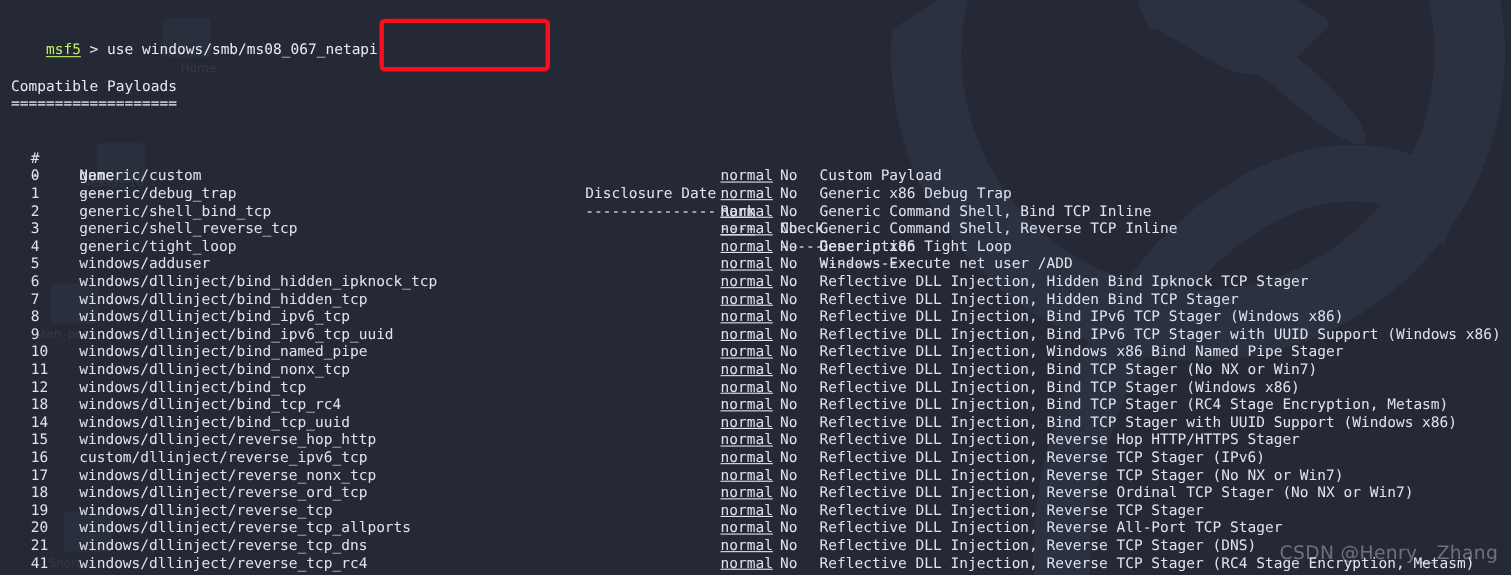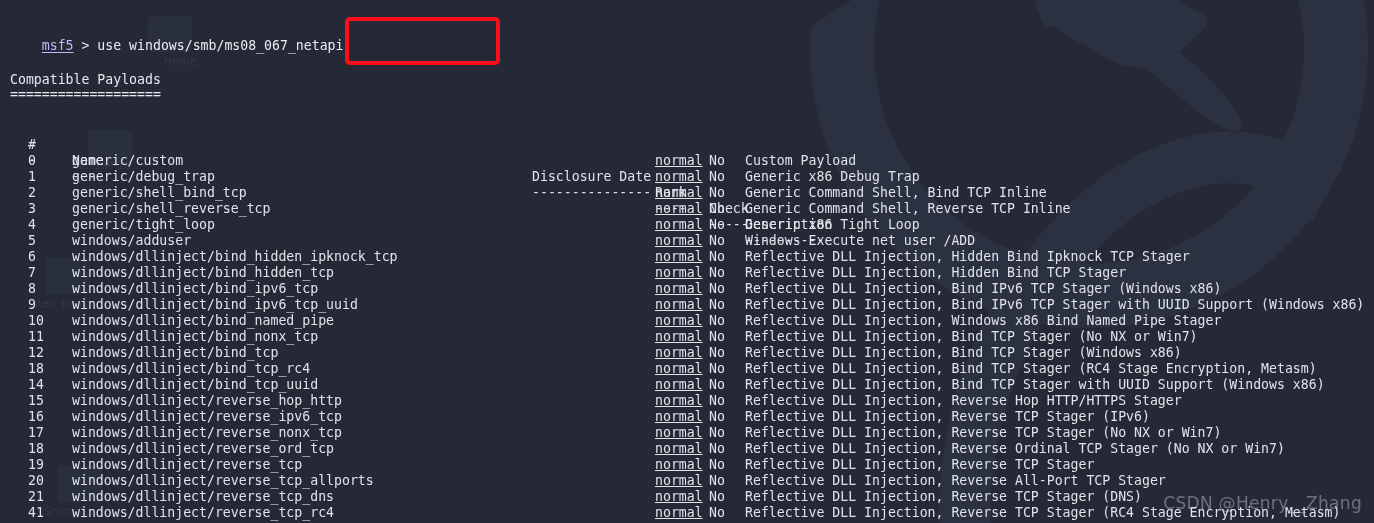--- a/index.html
+++ b/index.html
@@ -122,21 +122,21 @@
     padding: 0;
   }
   .line {
     position: absolute;
     white-space: pre;
     left: 10px;
   }
 
   .tok-white   { color: #e9ecf2; }
   .tok-red     { color: #e8342c; font-weight: bold; }
-  .tok-prompt  { color: #c4b5fd; text-decoration: underline; text-underline-offset: 2px; }
+  .tok-prompt  { color: #bef264; text-decoration: underline; text-underline-offset: 2px; }
 
   
   .trow {
     position: absolute;
     white-space: pre;
     color: #dfe3ea;
   }
   .c-idx   { position: absolute; left: 28px;  text-align: left; }
   .c-name  { position: absolute; left: 72px; }
   .c-disc  { position: absolute; left: 488px; padding-left: 44px; }
@@ -233,21 +233,21 @@
       <div class="trow" style="top: 249px; left: 0px;"><span class="c-idx">6</span><span class="c-name">windows/dllinject/bind_hidden_ipknock_tcp</span><span class="c-disc"></span><span class="c-rank">normal</span><span class="c-check">No</span><span class="c-desc">Reflective DLL Injection, Hidden Bind Ipknock TCP Stager</span></div>
       <div class="trow" style="top: 265px; left: 0px;"><span class="c-idx">7</span><span class="c-name">windows/dllinject/bind_hidden_tcp</span><span class="c-disc"></span><span class="c-rank">normal</span><span class="c-check">No</span><span class="c-desc">Reflective DLL Injection, Hidden Bind TCP Stager</span></div>
       <div class="trow" style="top: 281px; left: 0px;"><span class="c-idx">8</span><span class="c-name">windows/dllinject/bind_ipv6_tcp</span><span class="c-disc"></span><span class="c-rank">normal</span><span class="c-check">No</span><span class="c-desc">Reflective DLL Injection, Bind IPv6 TCP Stager (Windows x86)</span></div>
       <div class="trow" style="top: 297px; left: 0px;"><span class="c-idx">9</span><span class="c-name">windows/dllinject/bind_ipv6_tcp_uuid</span><span class="c-disc"></span><span class="c-rank">normal</span><span class="c-check">No</span><span class="c-desc">Reflective DLL Injection, Bind IPv6 TCP Stager with UUID Support (Windows x86)</span></div>
       <div class="trow" style="top: 313px; left: 0px;"><span class="c-idx">10</span><span class="c-name">windows/dllinject/bind_named_pipe</span><span class="c-disc"></span><span class="c-rank">normal</span><span class="c-check">No</span><span class="c-desc">Reflective DLL Injection, Windows x86 Bind Named Pipe Stager</span></div>
       <div class="trow" style="top: 329px; left: 0px;"><span class="c-idx">11</span><span class="c-name">windows/dllinject/bind_nonx_tcp</span><span class="c-disc"></span><span class="c-rank">normal</span><span class="c-check">No</span><span class="c-desc">Reflective DLL Injection, Bind TCP Stager (No NX or Win7)</span></div>
       <div class="trow" style="top: 345px; left: 0px;"><span class="c-idx">12</span><span class="c-name">windows/dllinject/bind_tcp</span><span class="c-disc"></span><span class="c-rank">normal</span><span class="c-check">No</span><span class="c-desc">Reflective DLL Injection, Bind TCP Stager (Windows x86)</span></div>
       <div class="trow" style="top: 361px; left: 0px;"><span class="c-idx">18</span><span class="c-name">windows/dllinject/bind_tcp_rc4</span><span class="c-disc"></span><span class="c-rank">normal</span><span class="c-check">No</span><span class="c-desc">Reflective DLL Injection, Bind TCP Stager (RC4 Stage Encryption, Metasm)</span></div>
       <div class="trow" style="top: 377px; left: 0px;"><span class="c-idx">14</span><span class="c-name">windows/dllinject/bind_tcp_uuid</span><span class="c-disc"></span><span class="c-rank">normal</span><span class="c-check">No</span><span class="c-desc">Reflective DLL Injection, Bind TCP Stager with UUID Support (Windows x86)</span></div>
       <div class="trow" style="top: 393px; left: 0px;"><span class="c-idx">15</span><span class="c-name">windows/dllinject/reverse_hop_http</span><span class="c-disc"></span><span class="c-rank">normal</span><span class="c-check">No</span><span class="c-desc">Reflective DLL Injection, Reverse Hop HTTP/HTTPS Stager</span></div>
-      <div class="trow" style="top: 409px; left: 0px;"><span class="c-idx">16</span><span class="c-name">windows/dllinject/reverse_ipv6_tcp</span><span class="c-disc"></span><span class="c-rank">normal</span><span class="c-check">No</span><span class="c-desc">Reflective DLL Injection, Reverse TCP Stager (IPv6)</span></div>
+      <div class="trow" style="top: 409px; left: 0px;"><span class="c-idx">16</span><span class="c-name">custom/dllinject/reverse_ipv6_tcp</span><span class="c-disc"></span><span class="c-rank">normal</span><span class="c-check">No</span><span class="c-desc">Reflective DLL Injection, Reverse TCP Stager (IPv6)</span></div>
       <div class="trow" style="top: 425px; left: 0px;"><span class="c-idx">17</span><span class="c-name">windows/dllinject/reverse_nonx_tcp</span><span class="c-disc"></span><span class="c-rank">normal</span><span class="c-check">No</span><span class="c-desc">Reflective DLL Injection, Reverse TCP Stager (No NX or Win7)</span></div>
       <div class="trow" style="top: 441px; left: 0px;"><span class="c-idx">18</span><span class="c-name">windows/dllinject/reverse_ord_tcp</span><span class="c-disc"></span><span class="c-rank">normal</span><span class="c-check">No</span><span class="c-desc">Reflective DLL Injection, Reverse Ordinal TCP Stager (No NX or Win7)</span></div>
       <div class="trow" style="top: 457px; left: 0px;"><span class="c-idx">19</span><span class="c-name">windows/dllinject/reverse_tcp</span><span class="c-disc"></span><span class="c-rank">normal</span><span class="c-check">No</span><span class="c-desc">Reflective DLL Injection, Reverse TCP Stager</span></div>
       <div class="trow" style="top: 473px; left: 0px;"><span class="c-idx">20</span><span class="c-name">windows/dllinject/reverse_tcp_allports</span><span class="c-disc"></span><span class="c-rank">normal</span><span class="c-check">No</span><span class="c-desc">Reflective DLL Injection, Reverse All-Port TCP Stager</span></div>
       <div class="trow" style="top: 489px; left: 0px;"><span class="c-idx">21</span><span class="c-name">windows/dllinject/reverse_tcp_dns</span><span class="c-disc"></span><span class="c-rank">normal</span><span class="c-check">No</span><span class="c-desc">Reflective DLL Injection, Reverse TCP Stager (DNS)</span></div>
       <div class="trow" style="top: 505px; left: 0px;"><span class="c-idx">41</span><span class="c-name">windows/dllinject/reverse_tcp_rc4</span><span class="c-disc"></span><span class="c-rank">normal</span><span class="c-check">No</span><span class="c-desc">Reflective DLL Injection, Reverse TCP Stager (RC4 Stage Encryption, Metasm)</span></div>
     </div>
 </div>
 
 <div id="highlight-box"></div>

